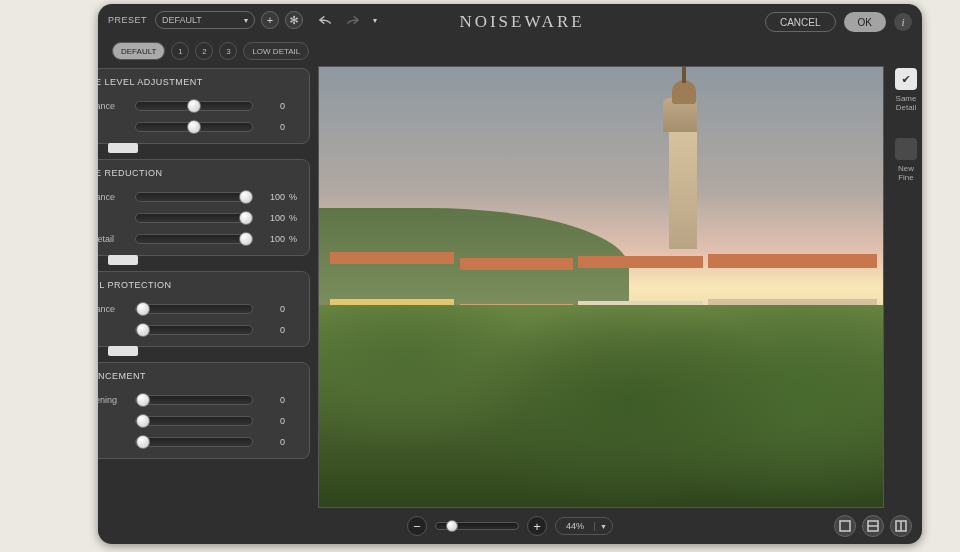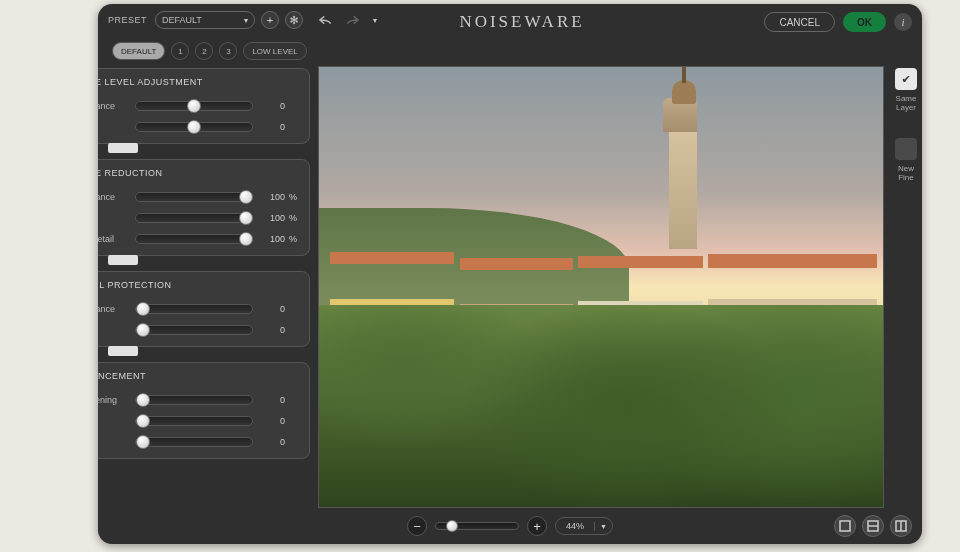--- a/index.html
+++ b/index.html
@@ -29,21 +29,21 @@
     position:absolute; left:0; right:0; text-align:center;
     font-family: "Trajan Pro","Times New Roman",serif; font-weight:300;
     letter-spacing:3px; font-size:17px; color:#ccc; top:8px; pointer-events:none;padding-left:24px;
   }
   .top-right { position:absolute; right:10px; top:8px; display:flex; align-items:center; gap:8px;}
   .pill-btn {
     height:20px; padding:0 14px; border-radius:10px; font-size:10px;
     display:inline-flex; align-items:center; cursor:pointer;
   }
   .cancel-btn { background:transparent; border:1px solid #666; color:#ccc;}
-  .ok-btn { background:#15803d; color:#222; font-weight:bold; border:none;}
+  .ok-btn { background:#a3a3a3; color:#222; font-weight:normal; border:none;}
   .info-btn { width:18px; height:18px; border-radius:50%; background:#4a4a4a; color:#ccc; display:inline-flex; align-items:center; justify-content:center; font-style:italic; font-family:serif; font-size:11px;}
 
   
   .tabs-row { height:30px; display:flex; align-items:center; padding-left:14px; gap:6px;}
   .tab-pill { height:18px; border:1px solid #555; border-radius:9px; background:#333; color:#bbb; font-size:8px; display:inline-flex; align-items:center; padding:0 8px; cursor:pointer;}
   .tab-pill.active { background:#aaa; color:#222;}
   .tab-round { width:18px; height:18px; border:1px solid #555; border-radius:50%; display:inline-flex; align-items:center; justify-content:center; color:#bbb; font-size:8px; cursor:pointer;}
 
   
   .main { flex:1; display:flex; overflow:hidden;}
@@ -153,21 +153,21 @@
     <div class="pill-btn cancel-btn">CANCEL</div>
     <div class="pill-btn ok-btn">OK</div>
     <div class="info-btn">i</div>
   </div>
 
   <div class="tabs-row">
     <div class="tab-pill active">DEFAULT</div>
     <div class="tab-round">1</div>
     <div class="tab-round">2</div>
     <div class="tab-round">3</div>
-    <div class="tab-pill">LOW LEVEL</div>
+    <div class="tab-pill">LOW DETAIL</div>
   </div>
 
   <div class="main">
 
     <div class="side">
 
       <div class="panel">
         <div class="panel-box panel-offset">
           <div class="panel-title">NOISE LEVEL ADJUSTMENT</div>
           <div class="slider-row">
@@ -293,21 +293,21 @@
         <div class="tower-top"></div>
         <div class="dome"></div>
         <div class="spire"></div>
         <div class="trees"></div>
       </div>
     </div>
 
     <div class="rightbar">
       <div class="layer-btn">✔</div>
       <div class="layer-lbl" style="white-space:pre-line">Same
-Layer</div>
+Detail</div>
       <div style="height:18px"></div>
       <div class="layer-btn" style="background:#4a4a4a"></div>
       <div class="layer-lbl" style="white-space:pre-line">New
 Fine</div>
     </div>
   </div>
 
   <div class="bottombar">
     <div class="zoom-btn">−</div>
     <div class="zoom-track">

